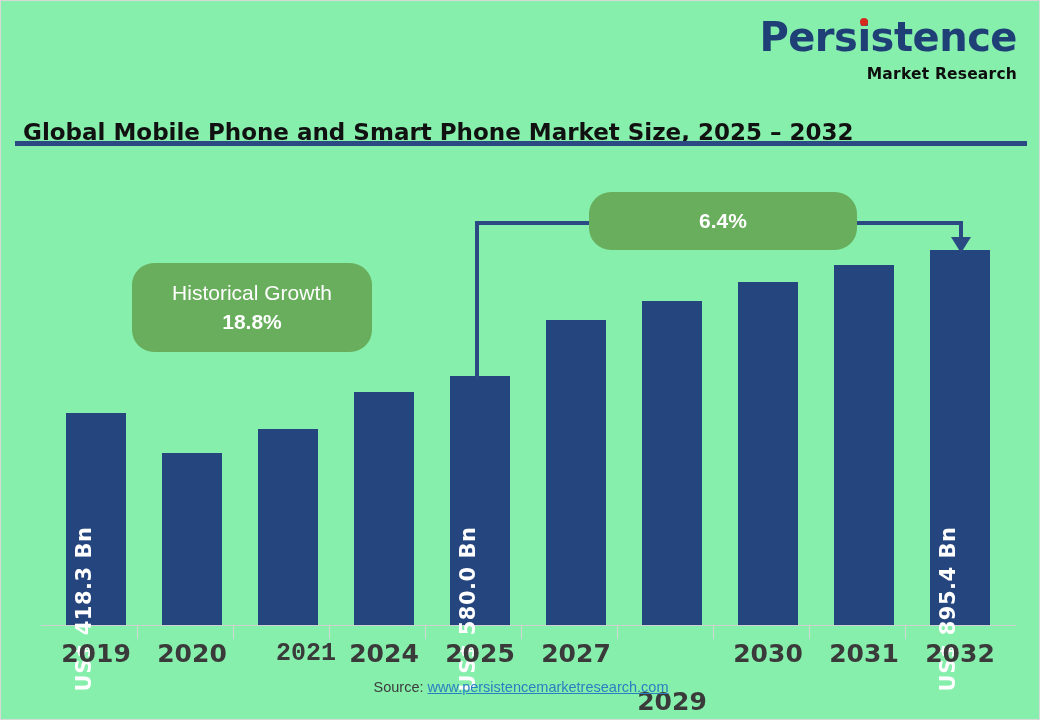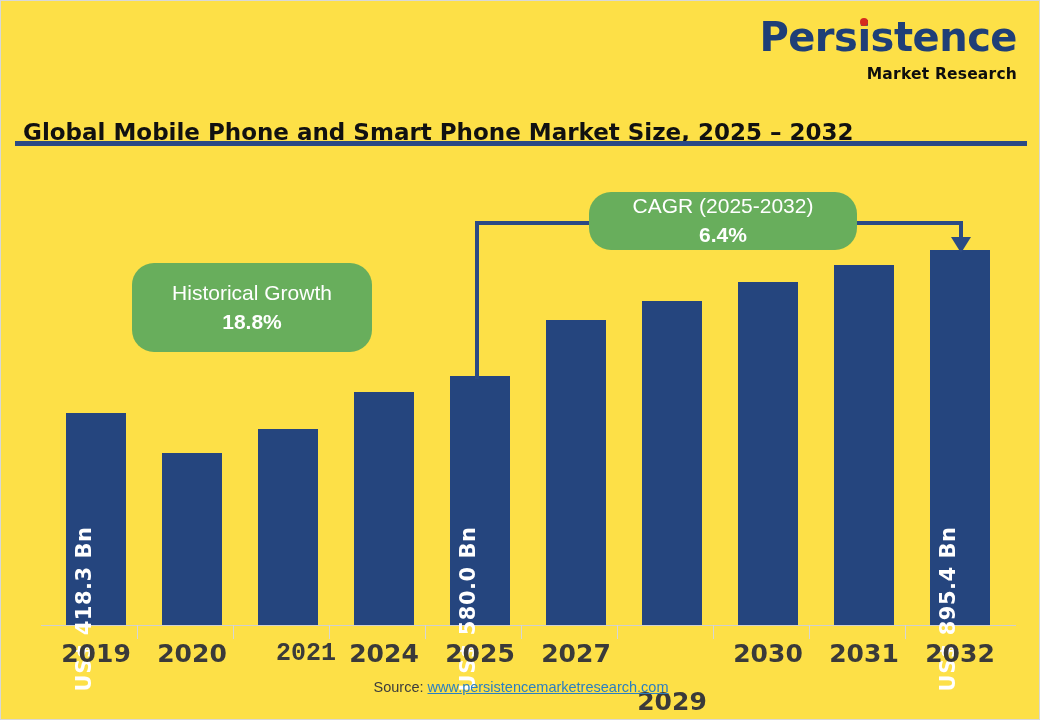--- a/index.html
+++ b/index.html
@@ -7,21 +7,21 @@
     padding: 0;
     background: #ffffff;
   }
   body {
     font-family: "Liberation Sans", sans-serif;
   }
   .page {
     position: relative;
     width: 1040px;
     height: 720px;
-    background: #fde047;
+    background: #86efac;
     border: 1px solid #d8d8d8;
     box-sizing: border-box;
     overflow: hidden;
   }
 
   
   .logo {
     position: absolute;
     right: 22px;
     top: 16px;
@@ -270,21 +270,20 @@
     <div class="conn" id="conn-h-right"></div>
     <div class="conn" id="conn-v-right"></div>
     <div id="conn-arrow"></div>
 
     <div class="callout" id="callout-historical">
       <div class="line1">Historical Growth</div>
       <div class="pct">18.8%</div>
     </div>
 
     <div class="callout" id="callout-cagr">
-      <div class="line1">CAGR (2025-2032)</div>
       <div class="pct">6.4%</div>
     </div>
   </div>
 
   <div class="source">
     <span>Source: </span><a href="#">www.persistencemarketresearch.com</a>
   </div>
 
 </div>
 

